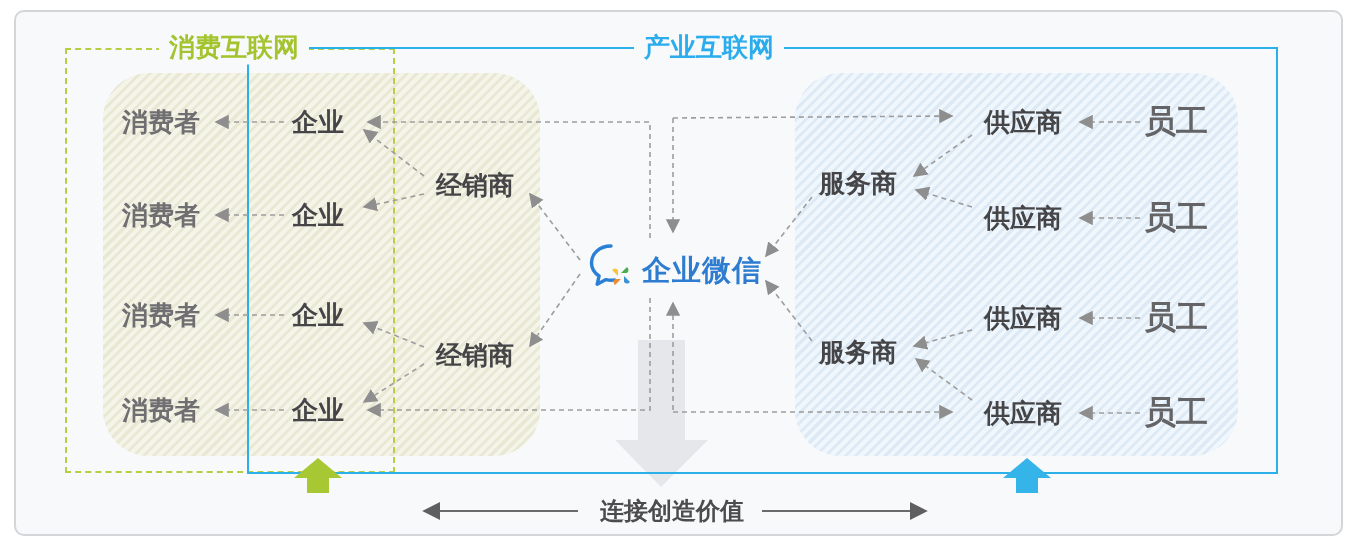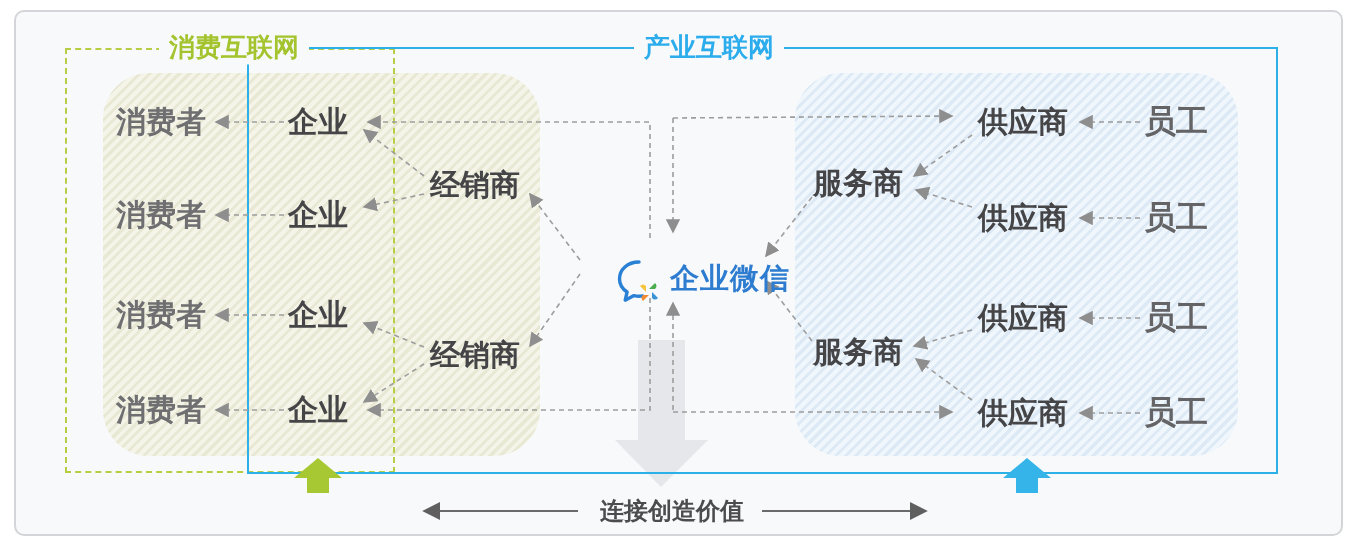--- a/index.html
+++ b/index.html
@@ -17,29 +17,29 @@
   .box-green{position:absolute;left:65px;top:48px;width:330px;height:425px;
     border:2px dashed #b9cd44;box-sizing:border-box;}
   .box-blue{position:absolute;left:247px;top:47px;width:1031px;height:427px;
     border:2px solid #2cb0e8;box-sizing:border-box;}
   svg.layer{position:absolute;left:0;top:0;}
   
   .lbl{position:absolute;transform:translate(-50%,-50%);white-space:nowrap;font-weight:bold;}
   .title{font-size:26px;padding:0 10px;background:#f8f9fb;}
   .title.green{color:#a3c42e;}
   .title.blue{color:#2bacec;}
-  .node{font-size:30px;color:#454548;}
+  .node{font-size:26px;color:#454548;}
   .node.minor{color:#6f6f72;}
   .node.emp{font-size:32px;color:#646467;}
   .bottom-lbl{font-size:24px;}
   .bottom-lbl.green{color:#9cc027;}
   .bottom-lbl.dark{color:#4c4c4e;}
   .bottom-lbl.blue{color:#29a9e4;}
   
-  .logo{position:absolute;left:616px;top:243px;display:flex;align-items:flex-start;margin-top:16px;}
+  .logo{position:absolute;left:588px;top:243px;display:flex;align-items:flex-end;}
   .logo .txt{font-size:29px;font-weight:bold;color:#2d7cd0;margin-left:6px;letter-spacing:1px;}
 </style>
 </head>
 <body>
 
 <div id="canvas">
   <div class="frame"></div>
 
   <div class="panel left"></div>
   <div class="panel right"></div>

